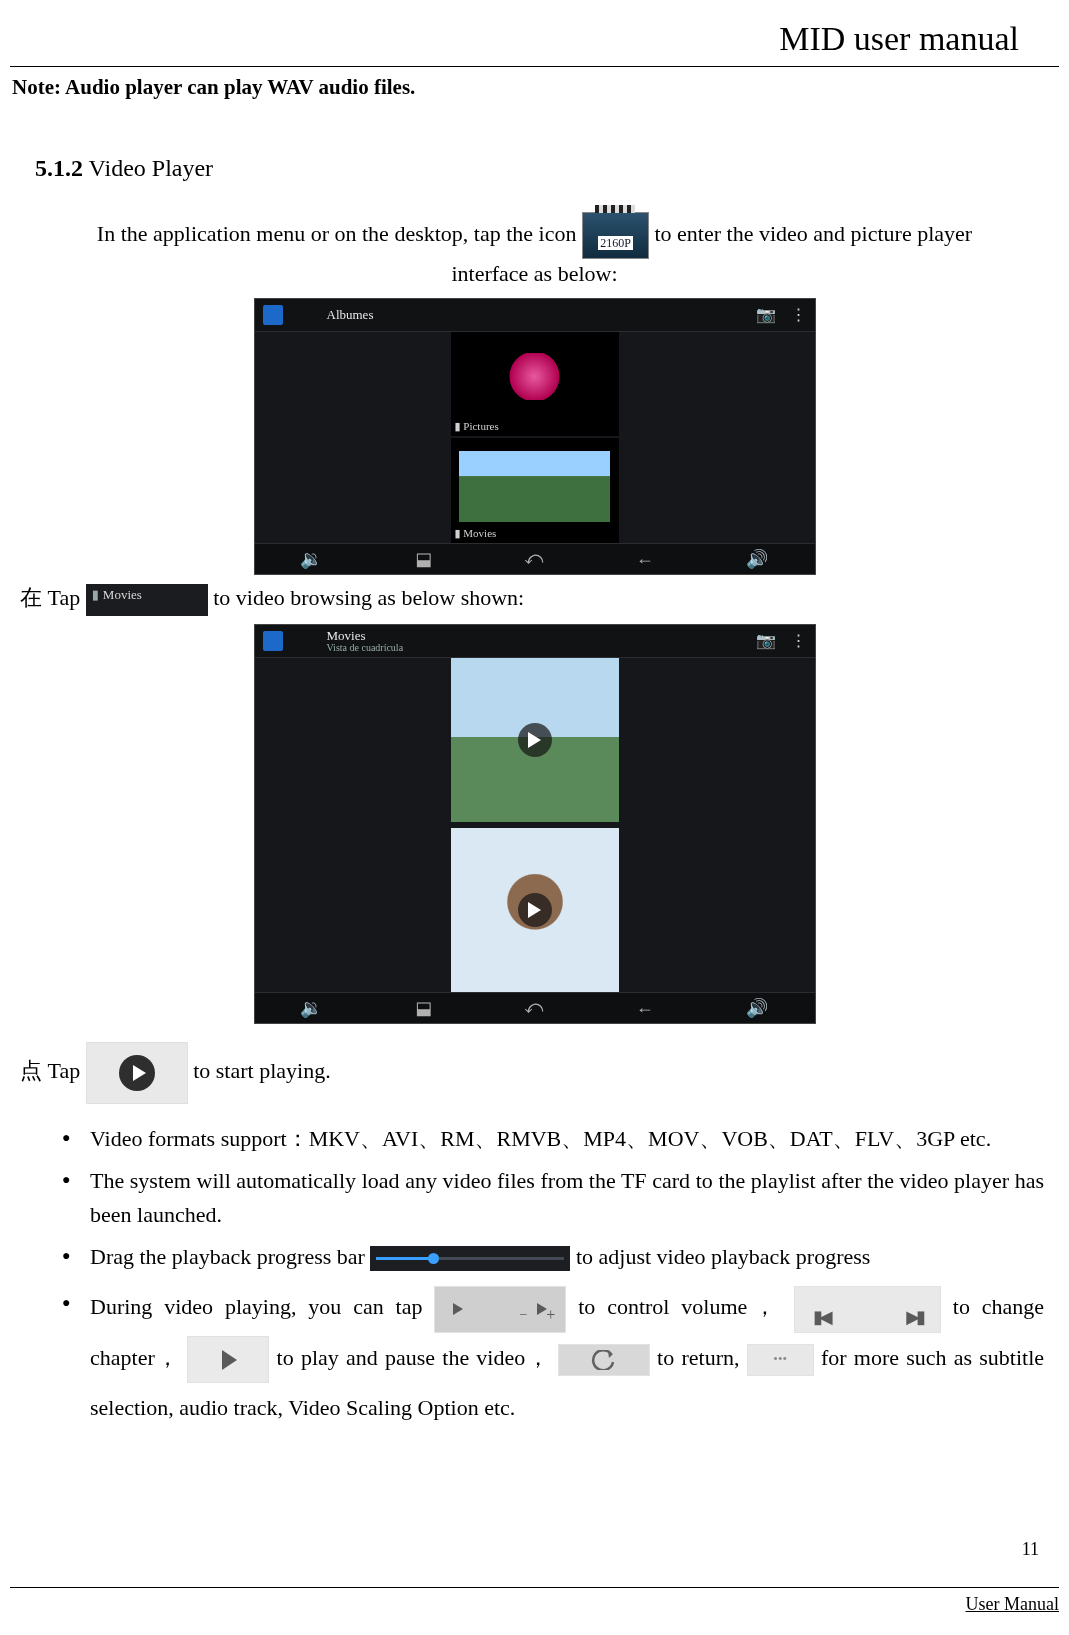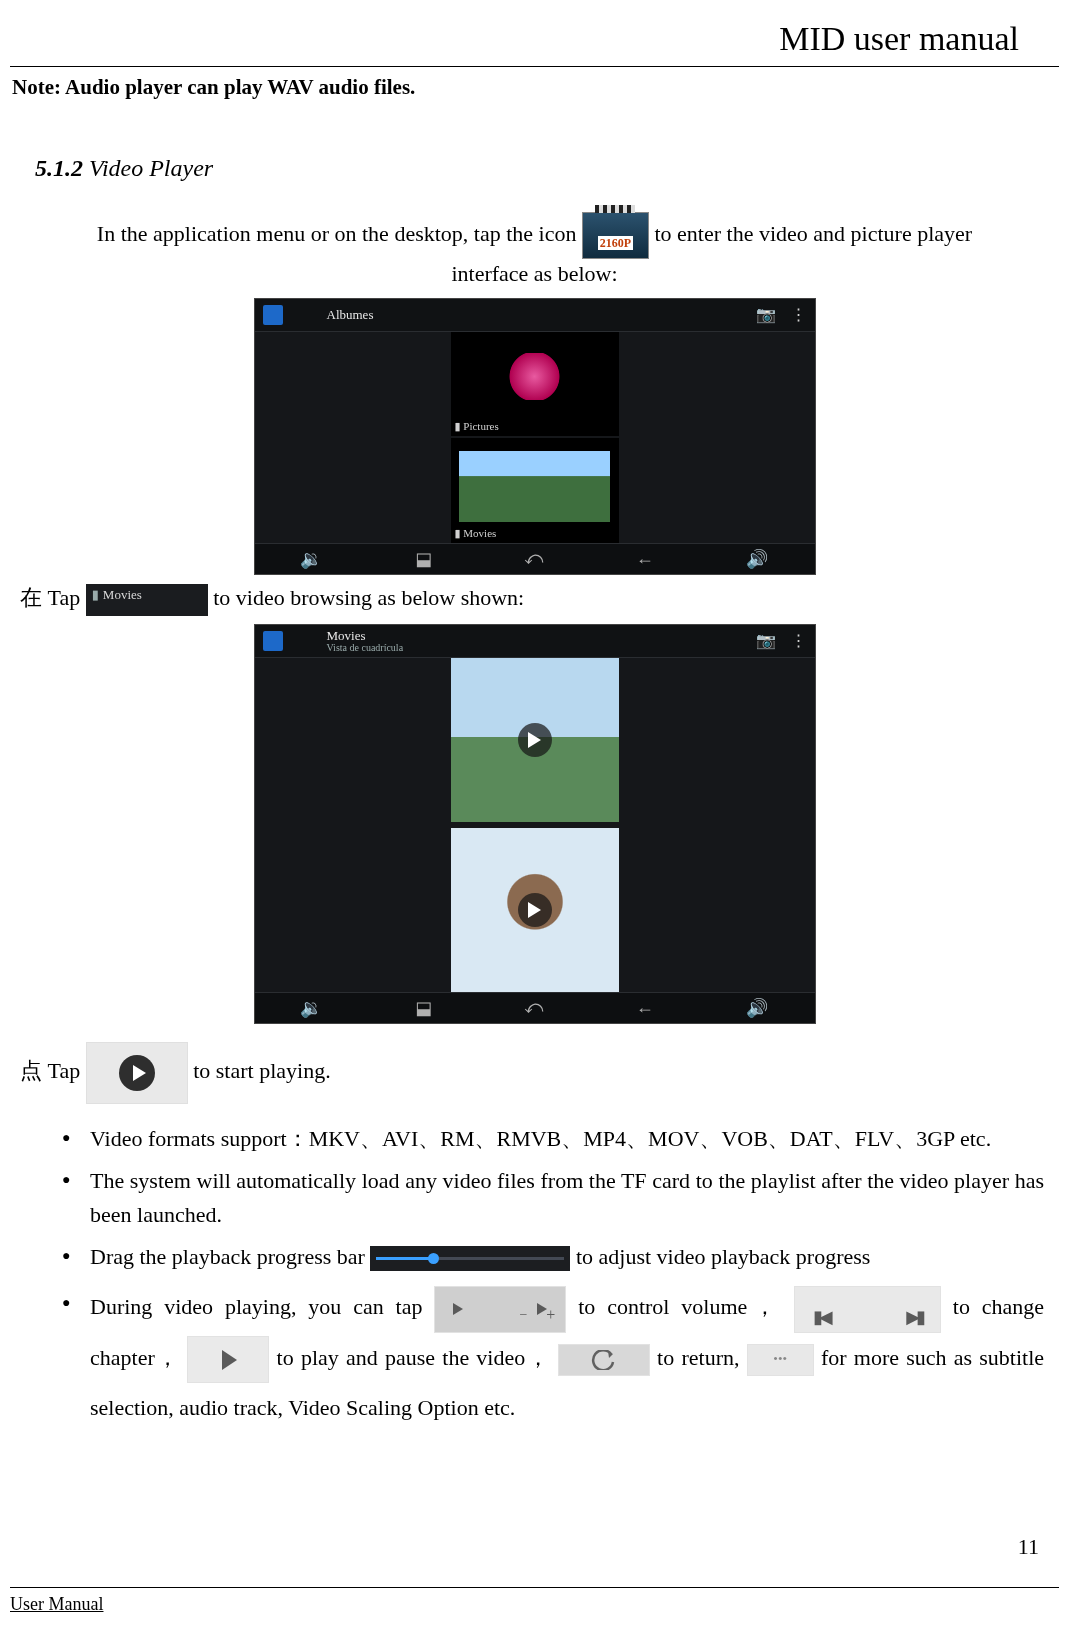--- a/index.html
+++ b/index.html
@@ -23,21 +23,20 @@
   .note-line {
     font-weight: bold;
     font-size: 21px;
     padding: 8px 0 0 2px;
     margin: 0 10px;
   }
   .sect-heading {
     font-size: 24px;
     padding: 55px 0 0 25px;
     margin: 0 10px 30px 10px;
-    font-style: italic;
   }
   .sect-heading .num { font-weight: bold; }
   .body-text {
     font-size: 22px;
     margin: 0 20px;
     line-height: 1.4;
   }
   .center { text-align: center; }
   .inline-icon {
     display: inline-block;
@@ -51,21 +50,21 @@
     position: relative;
     font-size: 12px; color:#fff;
     text-align:center;
   }
   .icon-2160p::before {
     content:"";
     position:absolute; top:-8px; left:12px;
     width:40px; height:8px;
     background:repeating-linear-gradient(90deg,#222 0 4px,#ddd 4px 8px);
   }
-  .icon-2160p span { position:relative; top:22px; background:#fff; color:#c2410c; padding:0 2px; font-weight:bold;}
+  .icon-2160p span { position:relative; top:22px; background:#fff; color:#0f172a; padding:0 2px; font-weight:normal;}
   .screenshot {
     display: block;
     margin: 8px auto;
     background: #15171a;
     border: 1px solid #444;
     position: relative;
   }
   .ss1 { width: 560px; height: 275px; }
   .ss2 { width: 560px; height: 398px; }
   .ss-topbar {
@@ -191,24 +190,24 @@
   .chap::after{content:"▶▮"; position:absolute; right:18px; top:10px; color:#5a5a5a; letter-spacing:-4px; font-size:18px;}
   .pp { width:80px; height:45px; background:#eaeaea;}
   .pp::after{content:""; position:absolute; left:50%; top:50%; margin:-10px 0 0 -6px; border-style:solid; border-width:10px 0 10px 15px; border-color:transparent transparent transparent #5a5a5a;}
   .ret { width:90px; height:30px; background:#d8d8d8;}
   .ret svg{position:absolute; left:50%; top:50%; transform:translate(-50%,-50%);}
   .more { width:65px; height:30px; background:#e8e8e8; color:#888; font-size:13px; line-height:28px;}
   .ret2 { width:95px; height:35px; background:#e8e8e8;}
   .more2 { width:75px; height:35px; background:#e8e8e8; color:#888; font-size:13px; line-height:33px;}
 
   .page-num {
-    position:absolute; right:30px; bottom:75px; font-size:22px;
+    position:absolute; right:30px; bottom:75px; font-size:18px;
   }
   .footer-wrap{
-    position:absolute; left:10px; right:10px; bottom:20px; text-align:left;
+    position:absolute; left:10px; right:10px; bottom:20px; text-align:right;
   }
   .footer-line{ border-top:1.5px solid #000; margin-bottom:6px;}
   .footer-text{ font-size:18px; text-decoration:underline;}
   .just { text-align: justify; }
 </style>
 </head>
 <body>
 
 <div class="page-header">MID user manual</div>
 <div class="note-line">Note: Audio player can play WAV audio files.</div>

